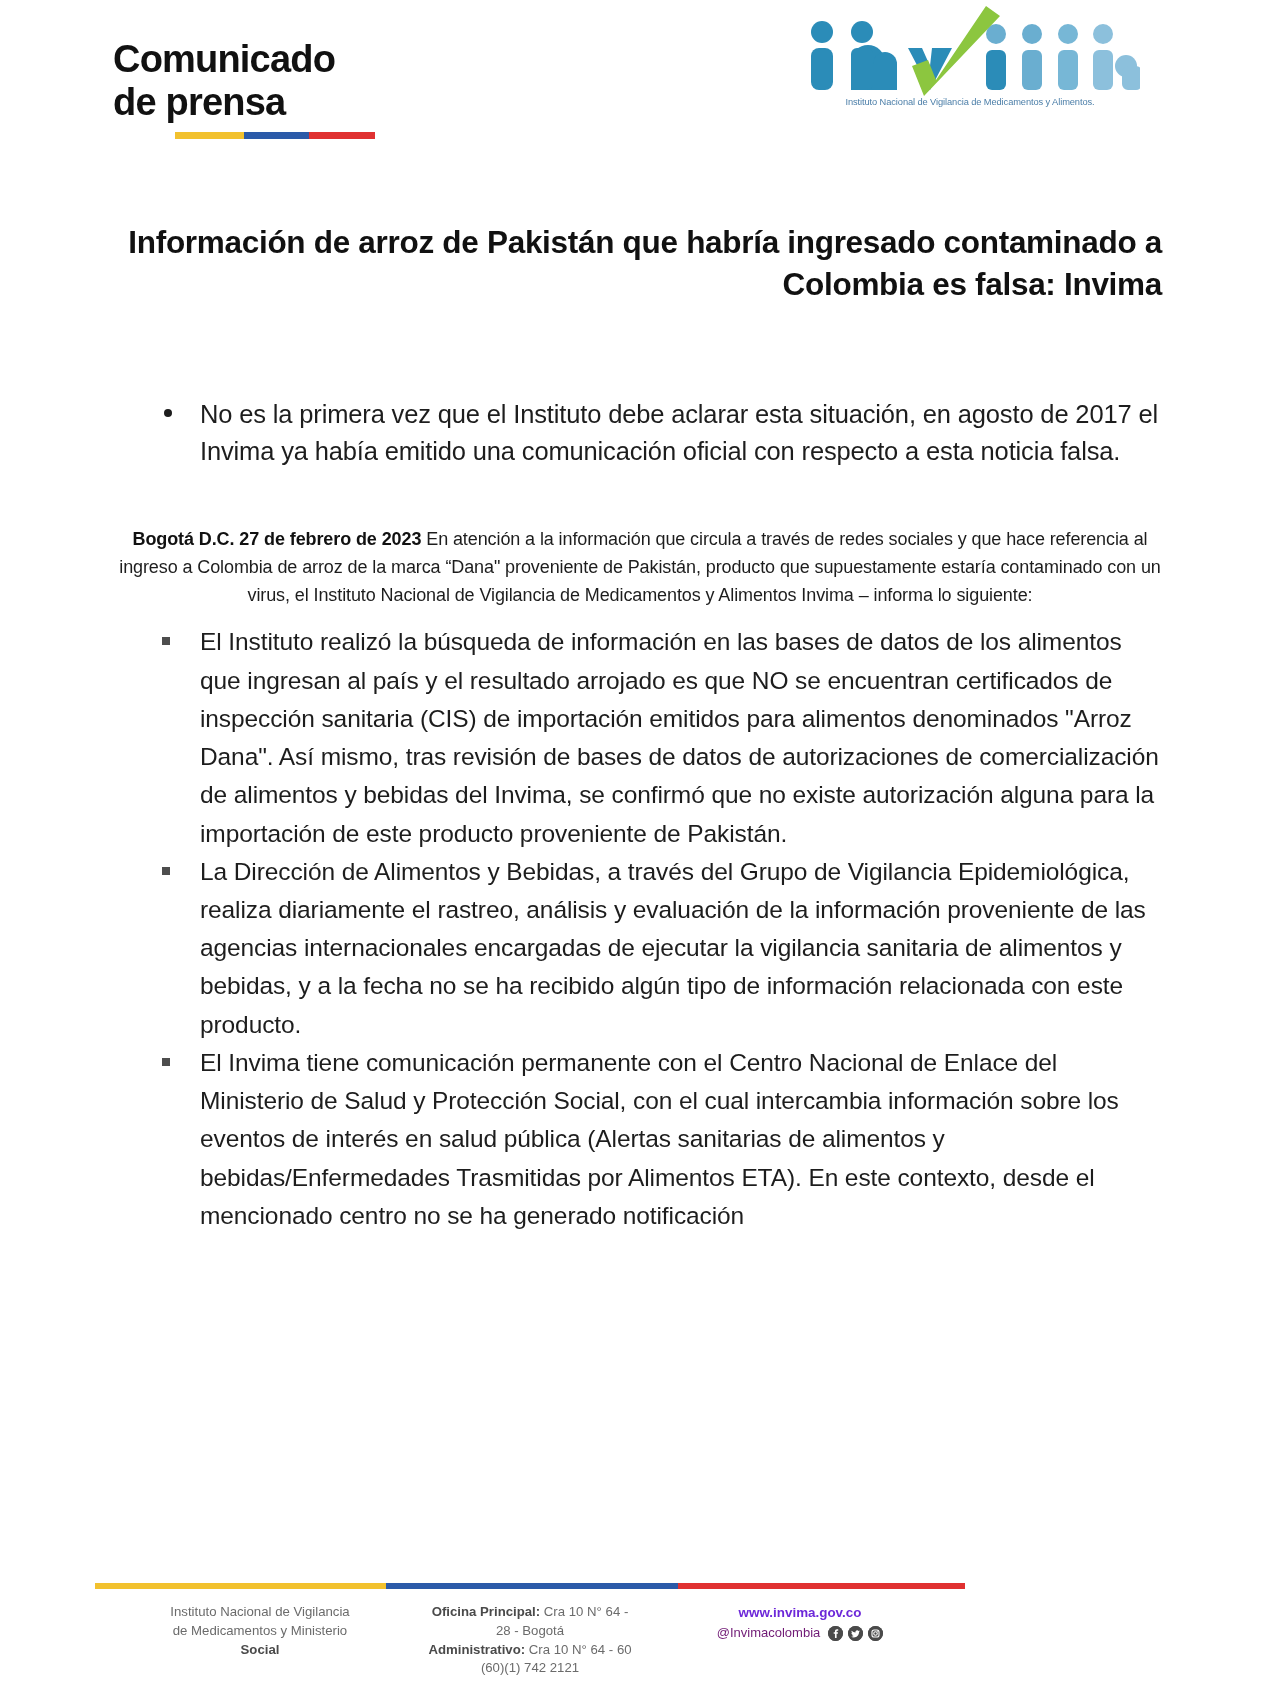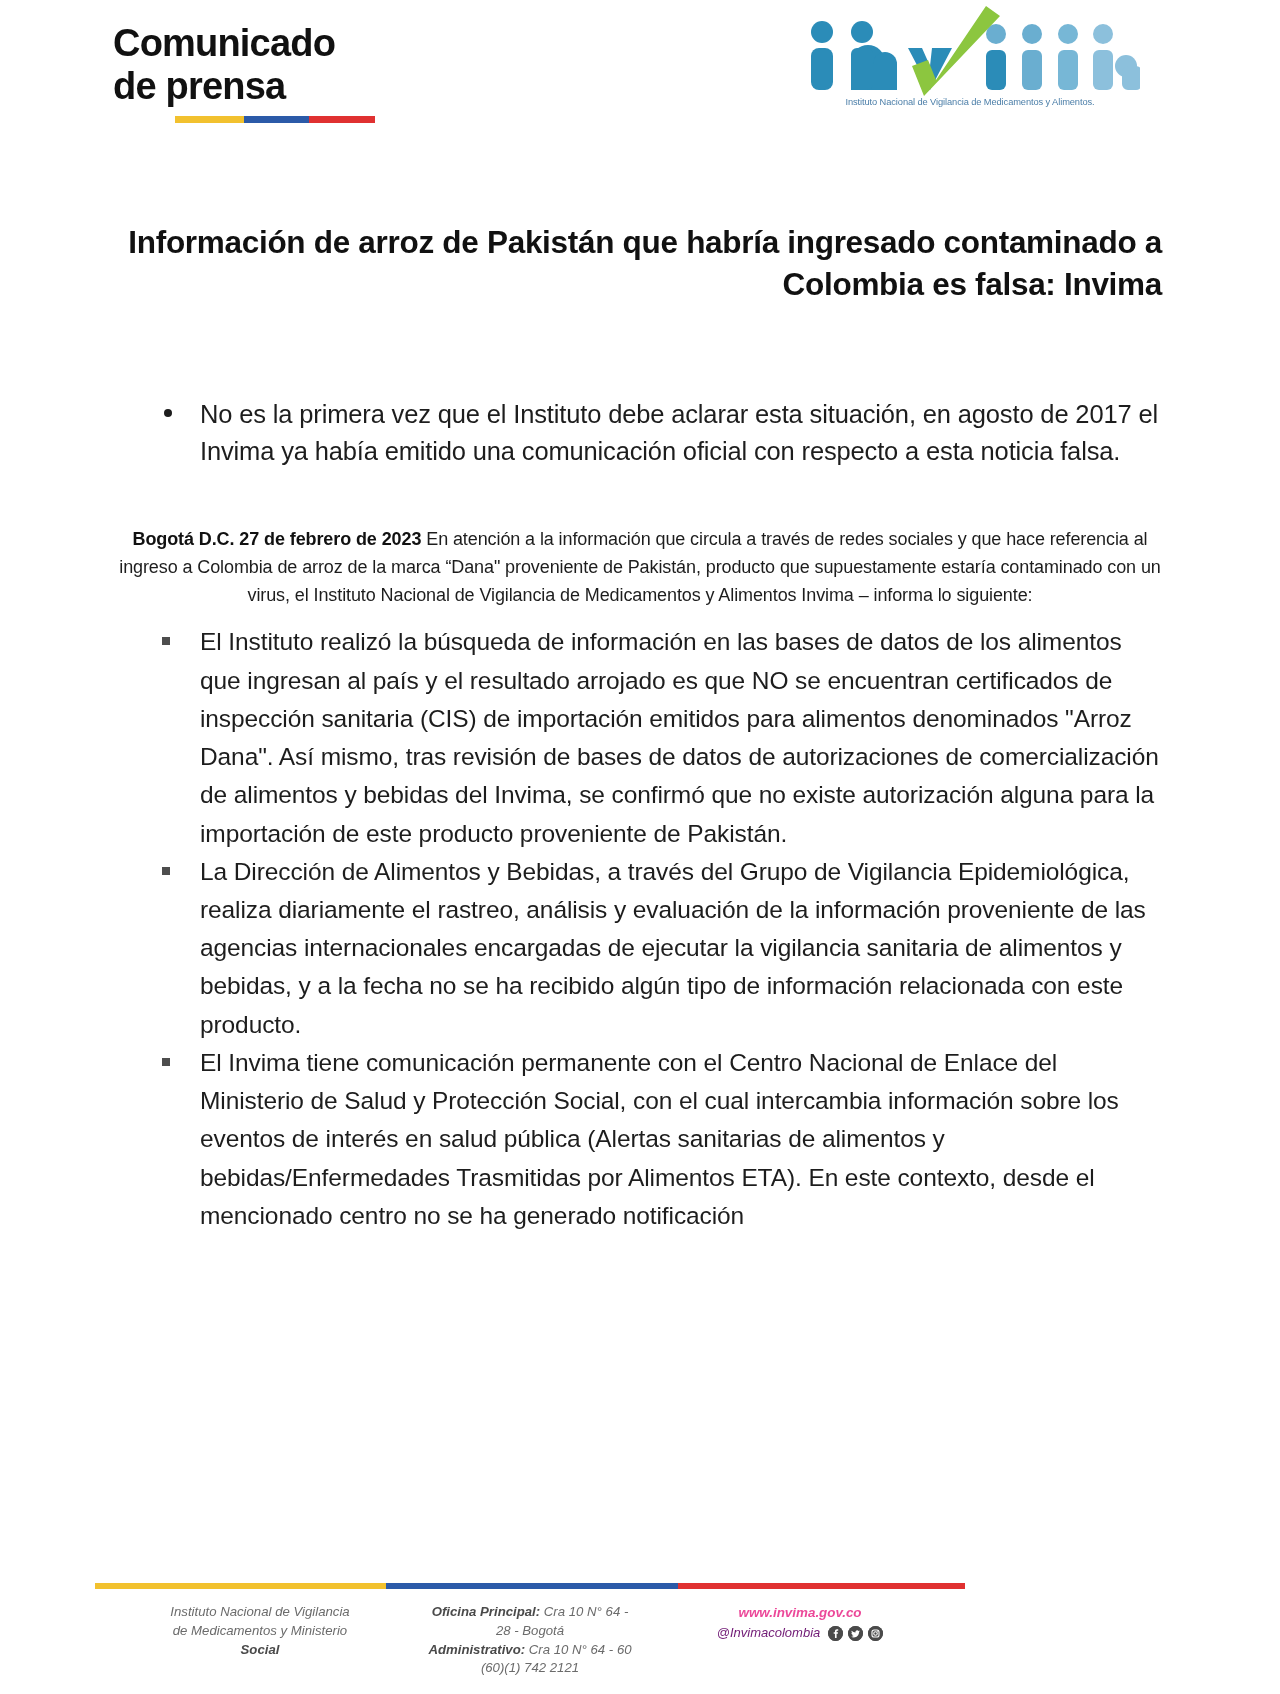--- a/index.html
+++ b/index.html
@@ -18,21 +18,21 @@
 
   
   .header {
     position: relative;
     height: 150px;
     padding: 0;
   }
   .brand-block {
     position: absolute;
     left: 113px;
-    top: 22px;
+    top: 38px;
   }
   .brand-line {
     font-size: 38px;
     font-weight: bold;
     letter-spacing: -0.8px;
     line-height: 1.13;
     color: #111111;
   }
   .brand-flag {
     margin-top: 8px;
@@ -135,21 +135,20 @@
     height: 8px;
     background: #4d4d4d;
   }
 
   
   .footer {
     position: absolute;
     left: 0;
     bottom: 0;
     width: 1060px;
-    font-style: italic;
   }
   .footer-flag {
     margin: 0 95px;
     height: 6px;
     display: flex;
   }
   .footer-flag span { display: block; height: 100%; }
   .ff-y { flex: 3.35; }
   .ff-b { flex: 3.35; }
   .ff-r { flex: 3.3; }
@@ -169,21 +168,21 @@
     flex: 1;
     text-align: center;
   }
   .fcol-right {
     width: 330px;
     text-align: center;
   }
   .f-strong { font-weight: bold; color: #4a4a4a; }
   .f-web {
     font-weight: bold;
-    color: #ec4899;
+    color: #6d28d9;
     font-size: 13.4px;
   }
   .social-row {
     margin-top: 2px;
     display: flex;
     align-items: center;
     justify-content: center;
     gap: 5px;
   }
   .social-handle { color: #701a75; font-size: 13px; margin-right: 3px; }

